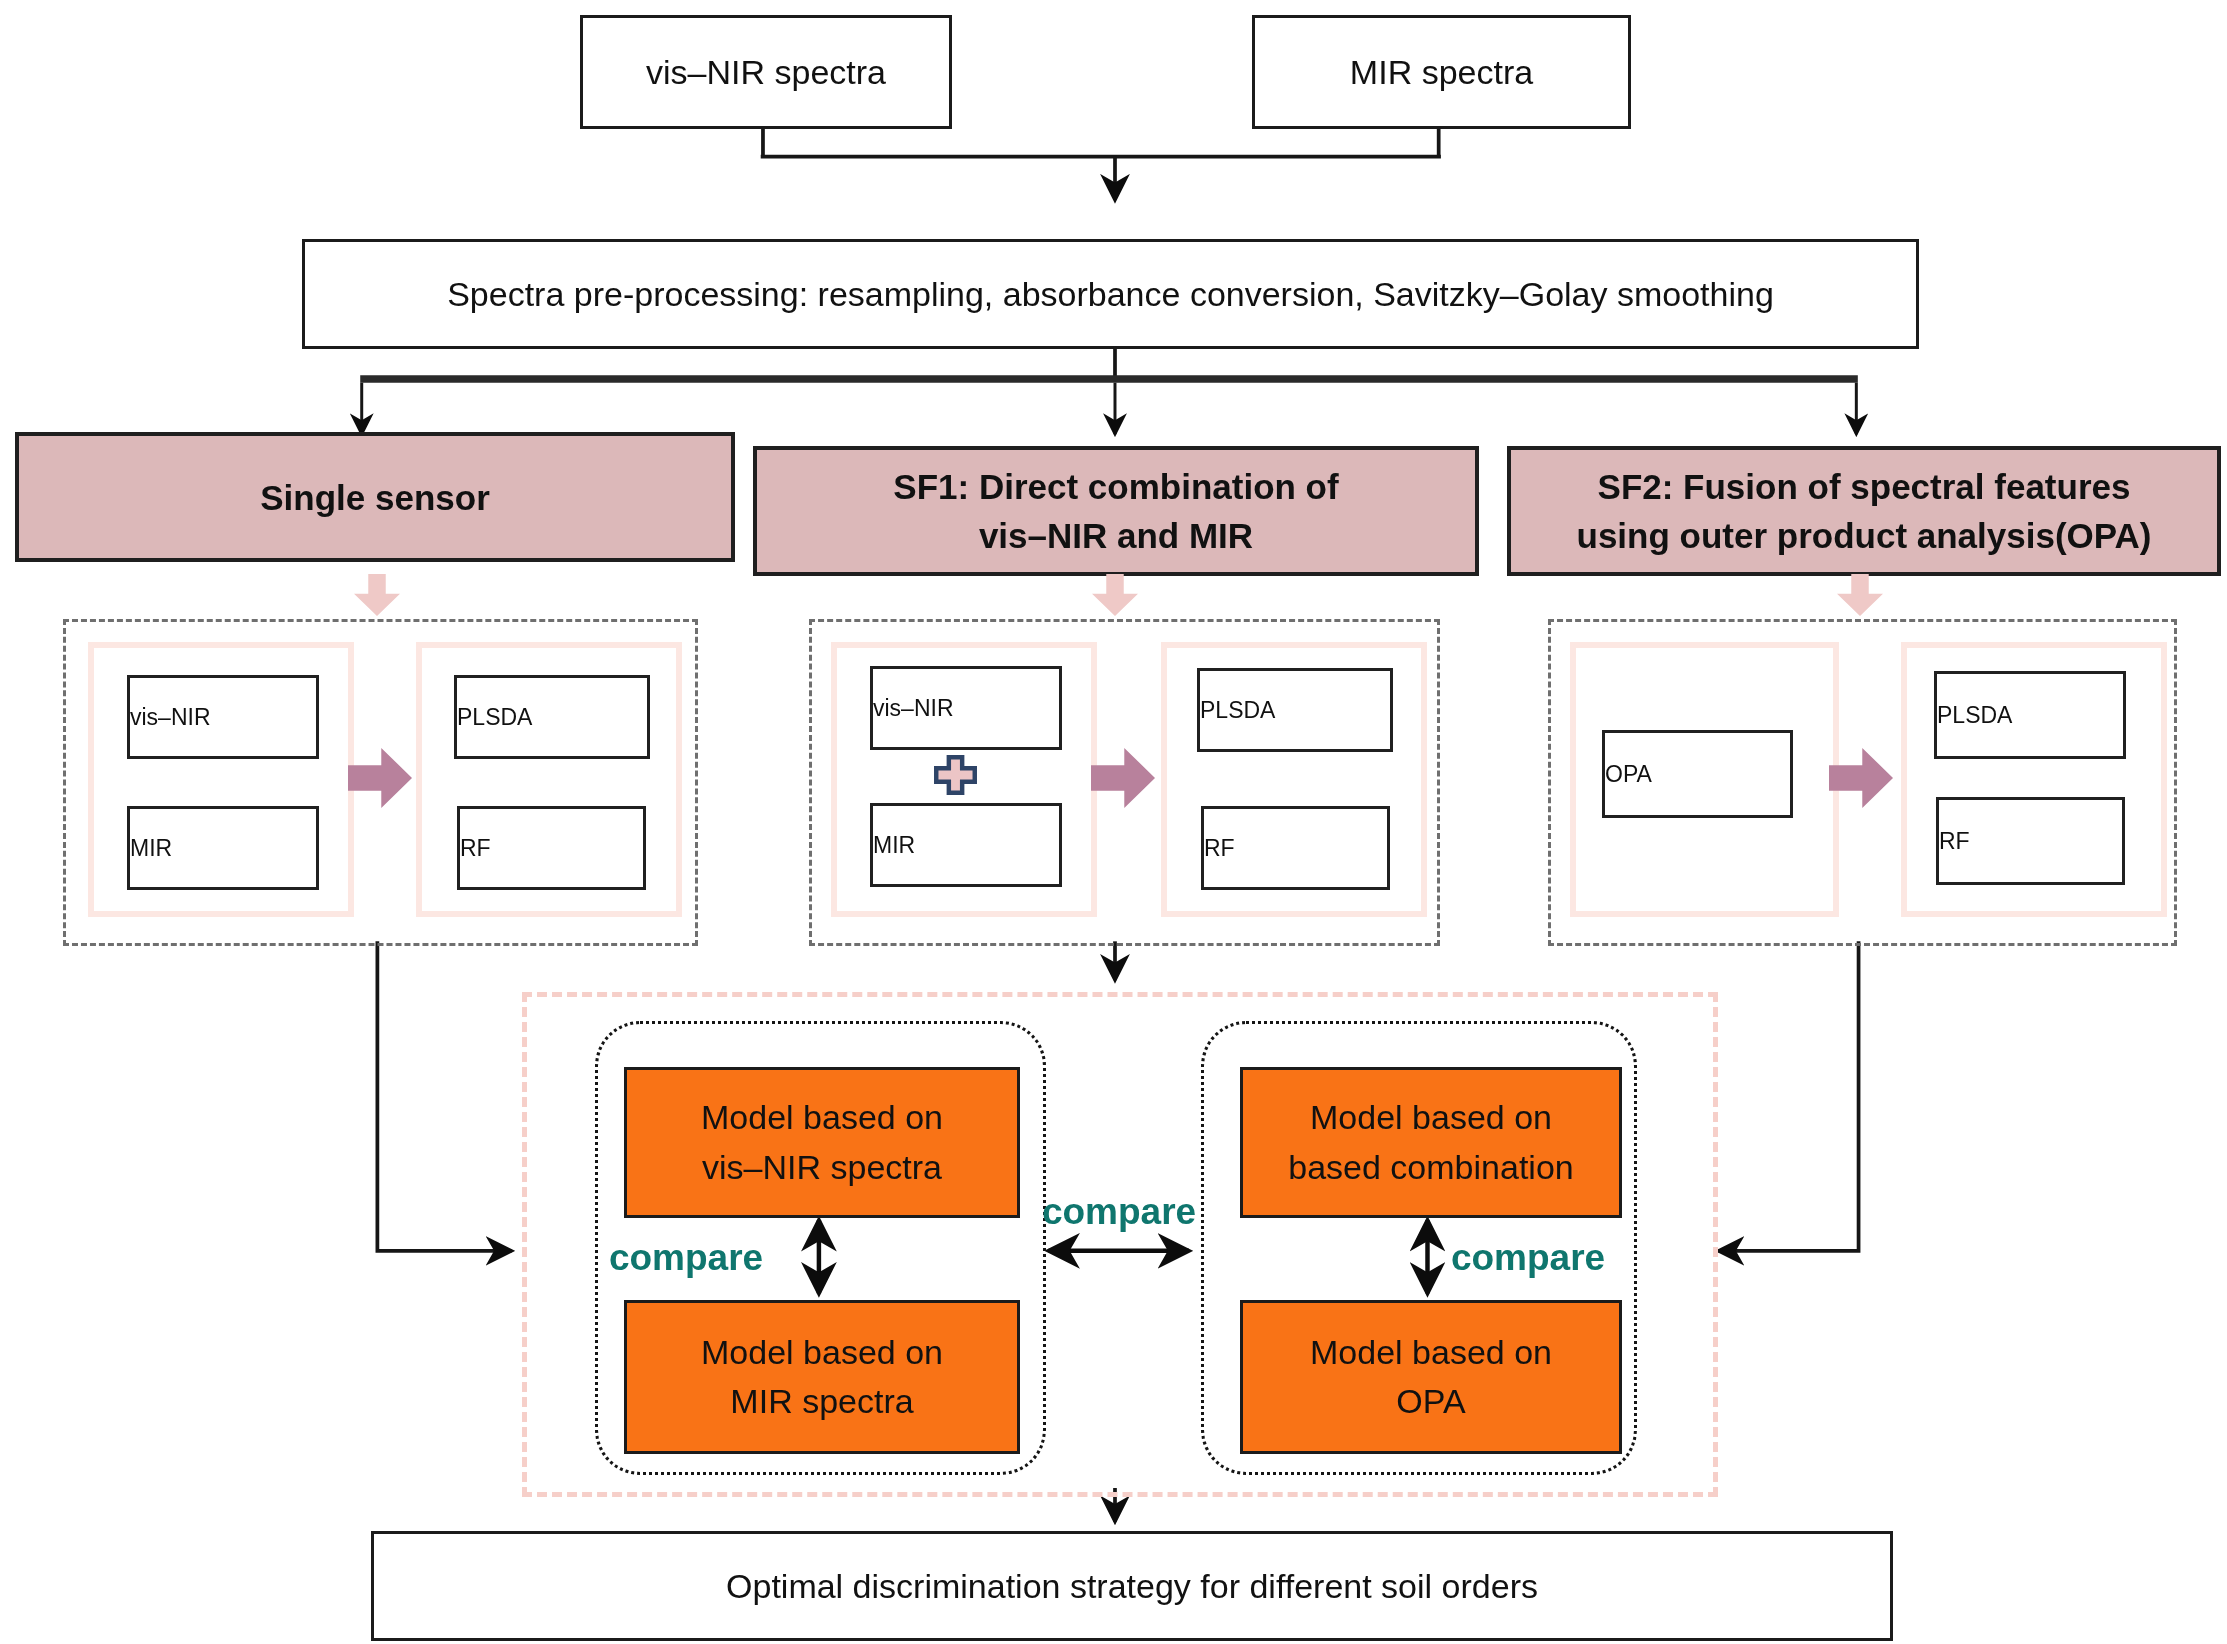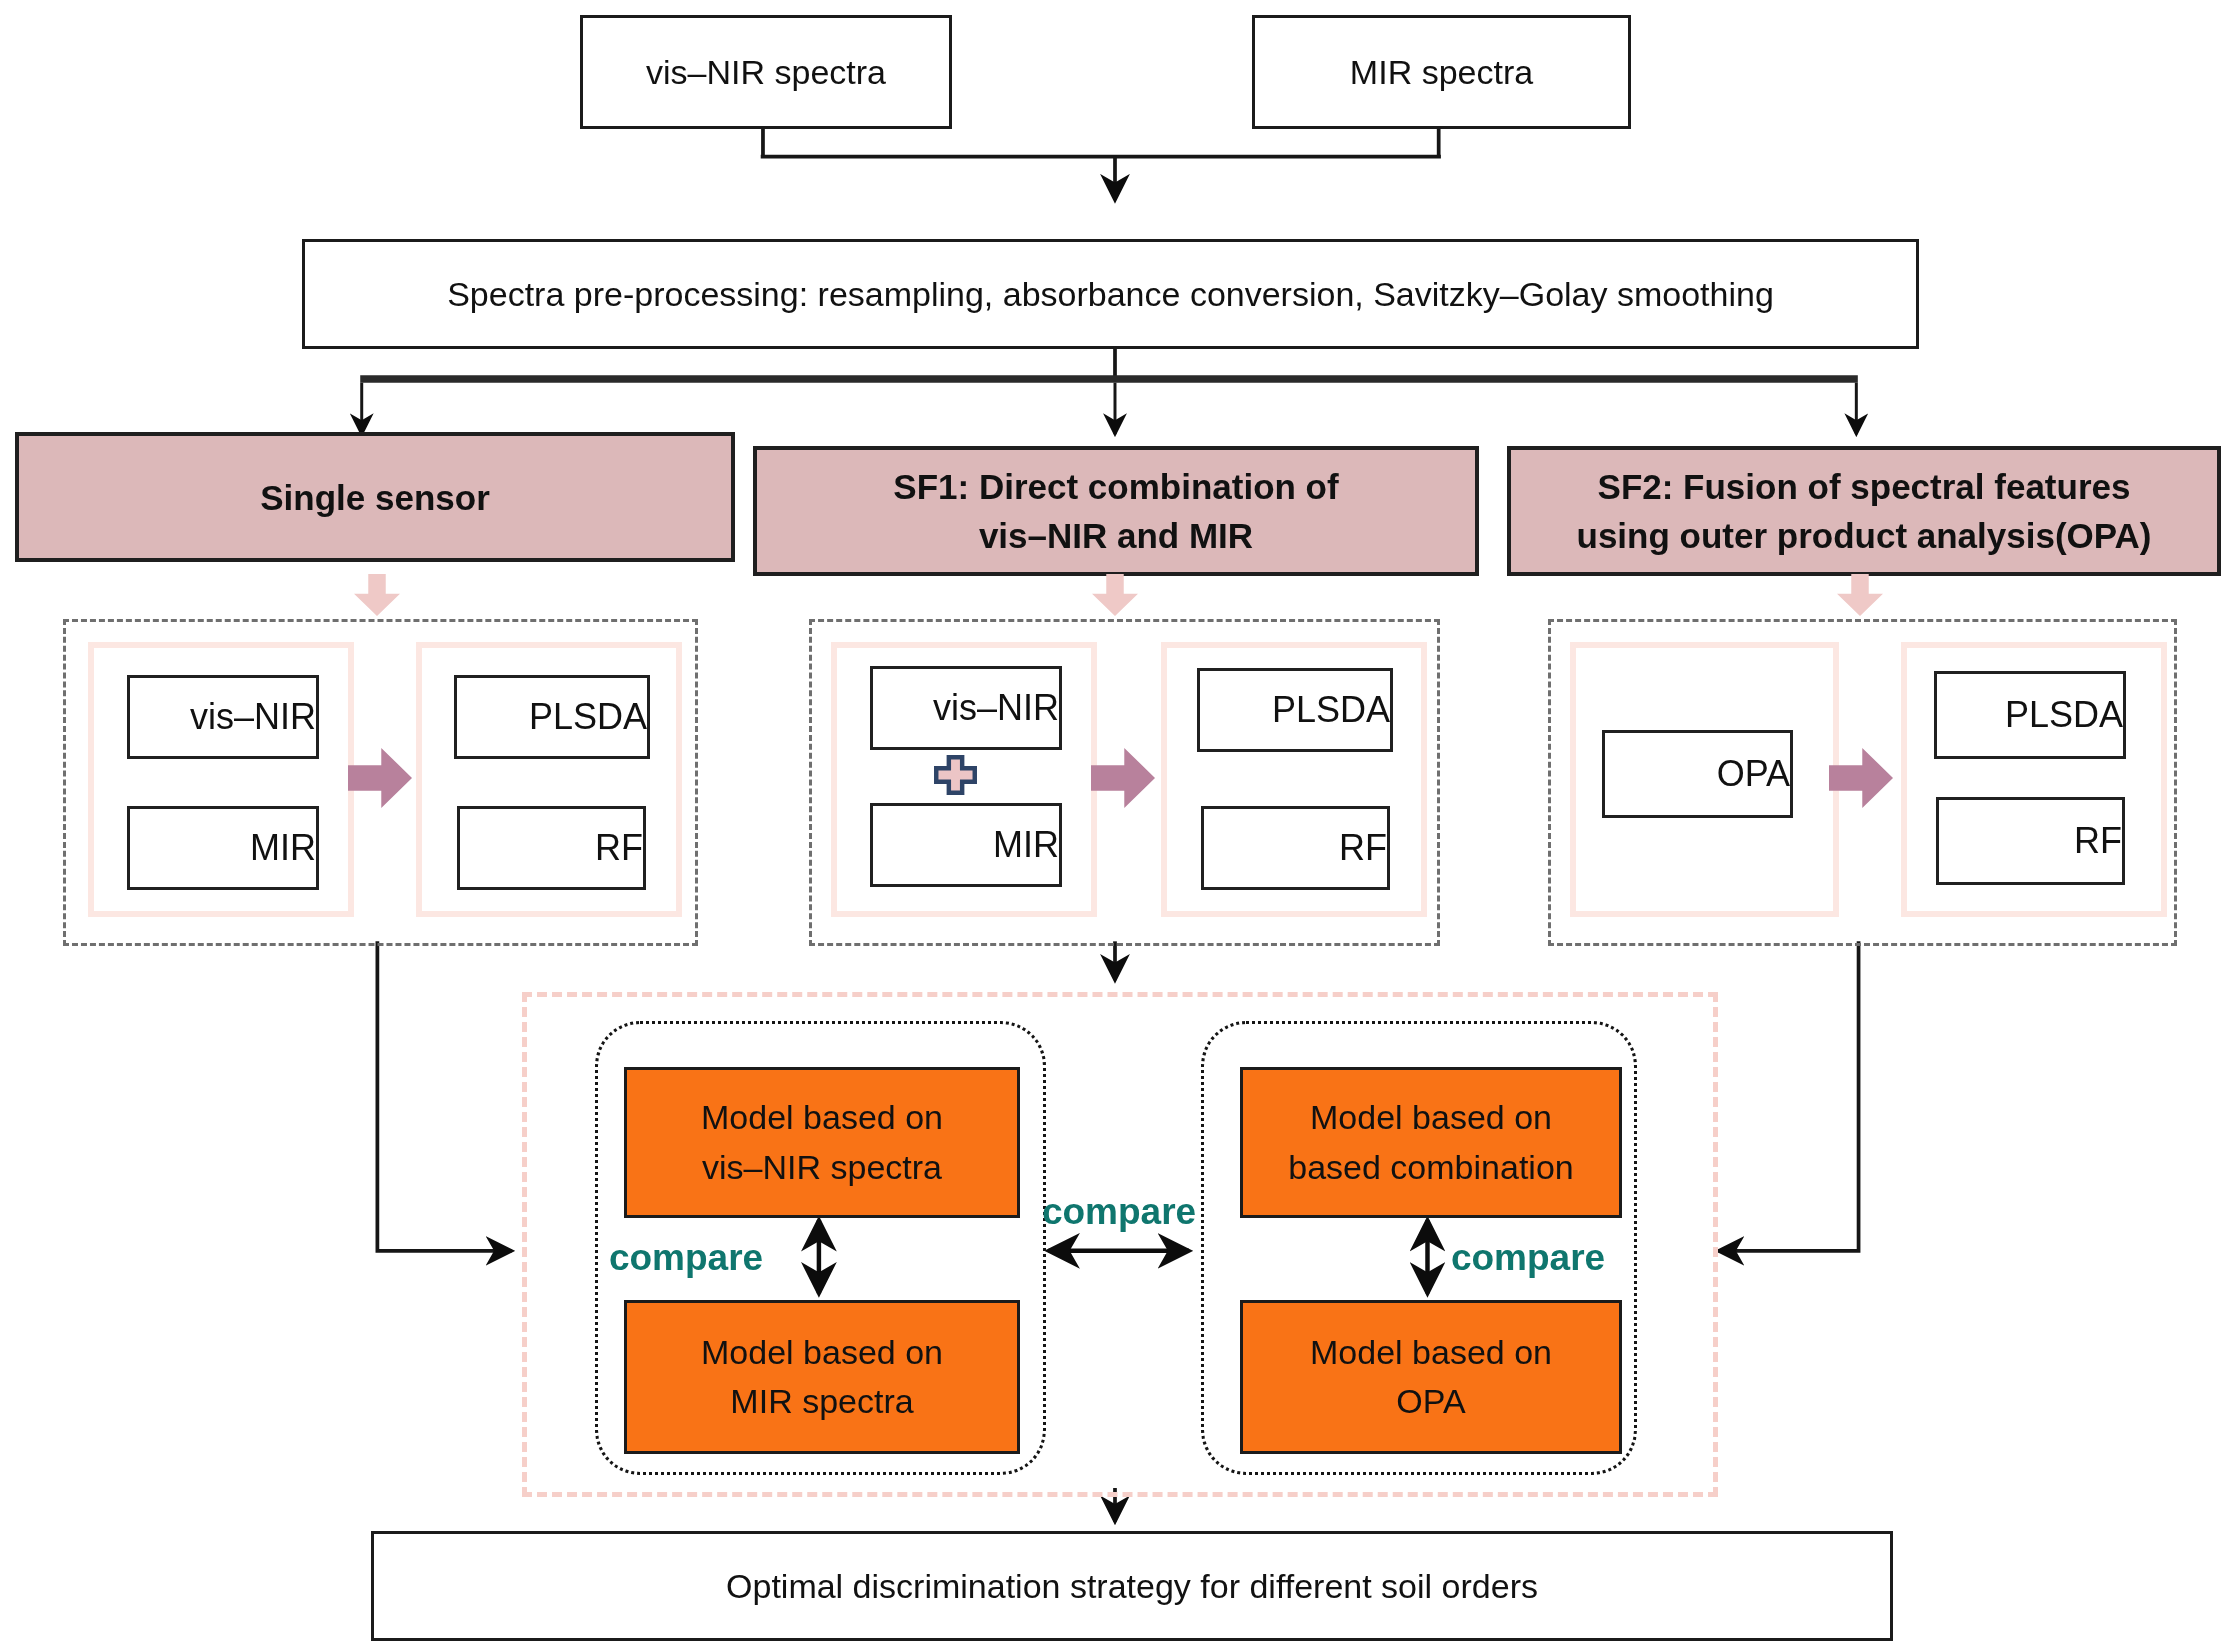--- a/index.html
+++ b/index.html
@@ -10,21 +10,21 @@
        display:flex;align-items:center;justify-content:center;text-align:center;
        font-size:34px;line-height:1.3;}
 
   .hdr{position:absolute;background:#dcb8b9;border:4.5px solid #1f1f1f;
        display:flex;flex-direction:column;align-items:center;justify-content:center;
        text-align:center;font-weight:bold;font-size:35px;line-height:1.4;}
 
   .dashedbox{position:absolute;border:3.7px dashed #6f6f6f;background:transparent;}
   .panel{position:absolute;border:6px solid #fce7e2;background:#fff;}
   .mini{position:absolute;background:#fff;border:3.7px solid #202020;
-        display:flex;align-items:center;justify-content:flex-end;font-size:36px;}
+        display:flex;align-items:center;justify-content:flex-start;font-size:23px;}
 
   .mauve-arrow{position:absolute;background:#b8819c;
         clip-path:polygon(0 30%,52% 30%,52% 3%,100% 50%,52% 97%,52% 70%,0 70%);}
   .pink-arrow{position:absolute;background:#efc9c7;
         clip-path:polygon(31% 0,69% 0,69% 47%,100% 47%,50% 100%,0 47%,31% 47%);}
 
   .cmpbox{position:absolute;border:5.2px dashed #f6cfc9;background:transparent;}
   .rounded{position:absolute;border:3px dotted #141414;border-radius:45px;background:transparent;}
   .model{position:absolute;background:#f97316;border:3.7px solid #1b1b1b;
          display:flex;flex-direction:column;align-items:center;justify-content:center;

